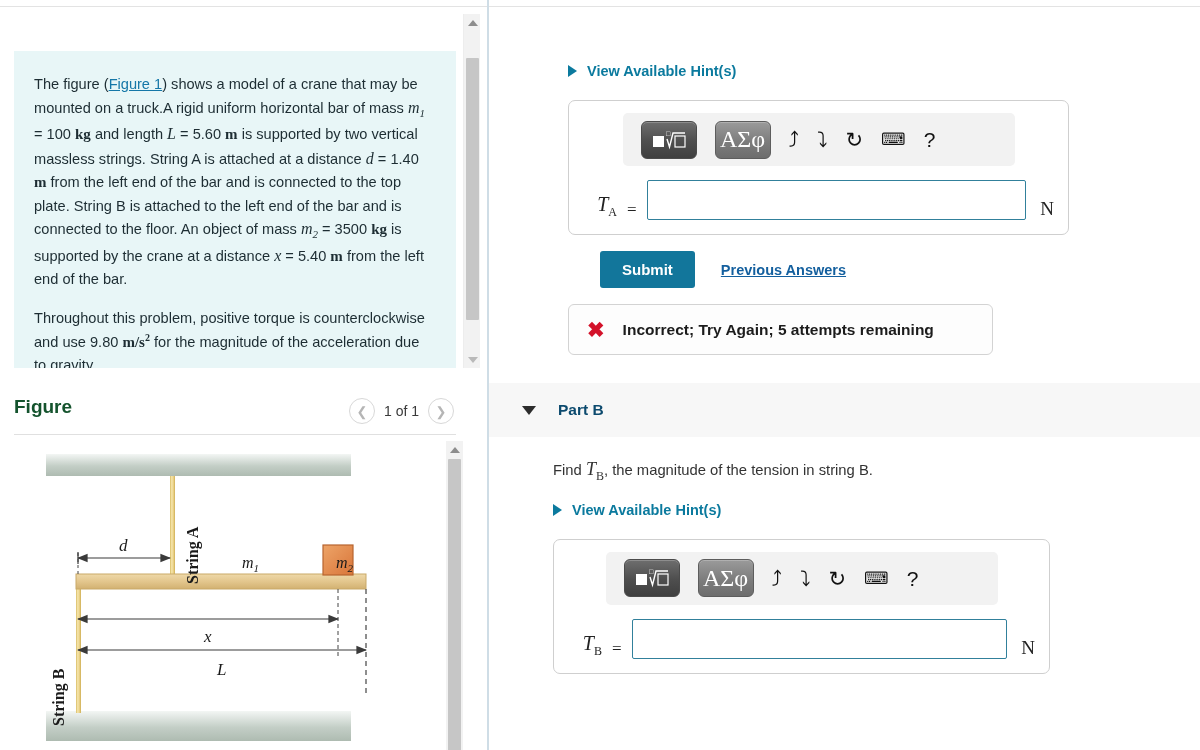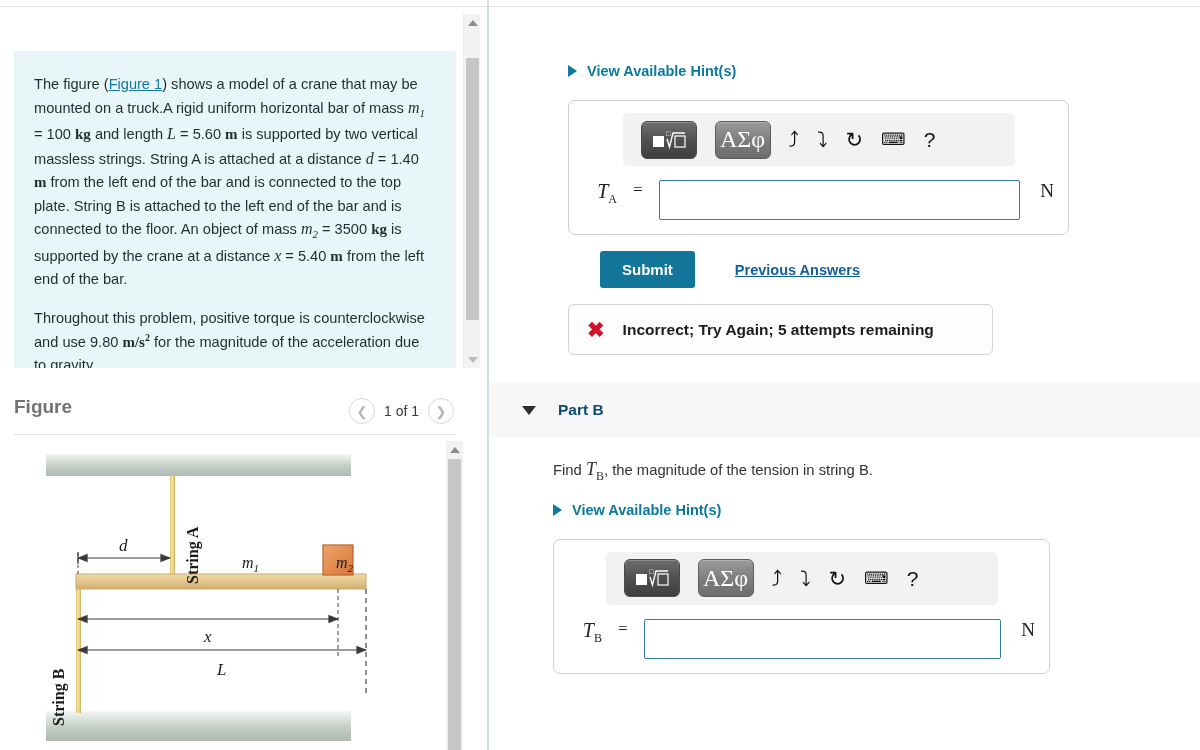--- a/index.html
+++ b/index.html
@@ -59,21 +59,21 @@
   .tri-dn { width: 0; height: 0; border-left: 5px solid transparent; border-right: 5px solid transparent; border-top: 6px solid #b9b9b9; }
 
   #prob-scroll { left: 463px; top: 7px; height: 354px; }
 
   
   .fig-head {
     position: absolute; left: 0; top: 383px; width: 470px; height: 44px;
   }
   .fig-title {
     position: absolute; left: 14px; top: 6px;
-    font-size: 19px; font-weight: bold; color: #737373;
+    font-size: 19px; font-weight: bold; color: #14532d;
   }
   .fig-nav { position: absolute; right: 16px; top: 8px; display: flex; align-items: center; gap: 9px; }
   .navbtn {
     width: 26px; height: 26px; border-radius: 50%; border: 1px solid #d8d8d8;
     display: flex; align-items: center; justify-content: center;
     color: #b5b5b5; font-size: 13px; background: #fff; cursor: pointer;
   }
   .fig-count { font-size: 14px; color: #3a3a3a; }
   .fig-rule { position: absolute; left: 14px; top: 427px; width: 442px; height: 1px; background: #e0e0e0; }
 
@@ -125,31 +125,31 @@
     color: #fff; cursor: pointer;
     box-shadow: inset 0 1px 0 rgba(255,255,255,.22);
   }
   .mbtn.grey {
     background: linear-gradient(180deg, #9a9a9a 0%, #7e7e7e 52%, #6d6d6d 100%);
     border-color: #5d5d5d;
     font-family: "Liberation Serif", serif; font-size: 24px;
   }
   .ticon { font-size: 21px; color: #111; cursor: pointer; line-height: 1; }
 
-  .inrow { display: flex; align-items: flex-start; gap: 16px; margin-top: 14px; }
+  .inrow { display: flex; align-items: flex-end; gap: 10px; margin-top: 14px; }
   .inlabel { font-family: "Liberation Serif", serif; font-style: italic; font-size: 20px; min-width: 34px; text-align: right; }
   .inlabel sub { font-size: 12px; font-style: normal; }
   .eq { font-family: "Liberation Serif", serif; font-size: 17px; }
   .ansbox {
     flex: 1; height: 40px; border: 1px solid #31809b; background: #fff;
     border-radius: 2px;
   }
   .unit { font-family: "Liberation Serif", serif; font-size: 19px; padding-left: 4px; }
 
-  .submit-row { display: flex; align-items: center; gap: 40px; margin-top: 16px; padding-left: 32px; }
+  .submit-row { display: flex; align-items: center; gap: 26px; margin-top: 16px; padding-left: 32px; }
   .submit-btn {
     background: #12769b; color: #fff; border: none; border-radius: 3px;
     padding: 10px 22px; font-size: 15px; font-weight: bold; cursor: pointer;
     font-family: "Liberation Sans", sans-serif;
   }
   .prev-link { color: #135f9e; font-weight: bold; font-size: 14.5px; text-decoration: underline; cursor: pointer; }
 
   .feedback {
     margin-top: 16px; border: 1px solid #d3d3d3; border-radius: 6px;
     background: #fdfdfd; padding: 14px 18px;

